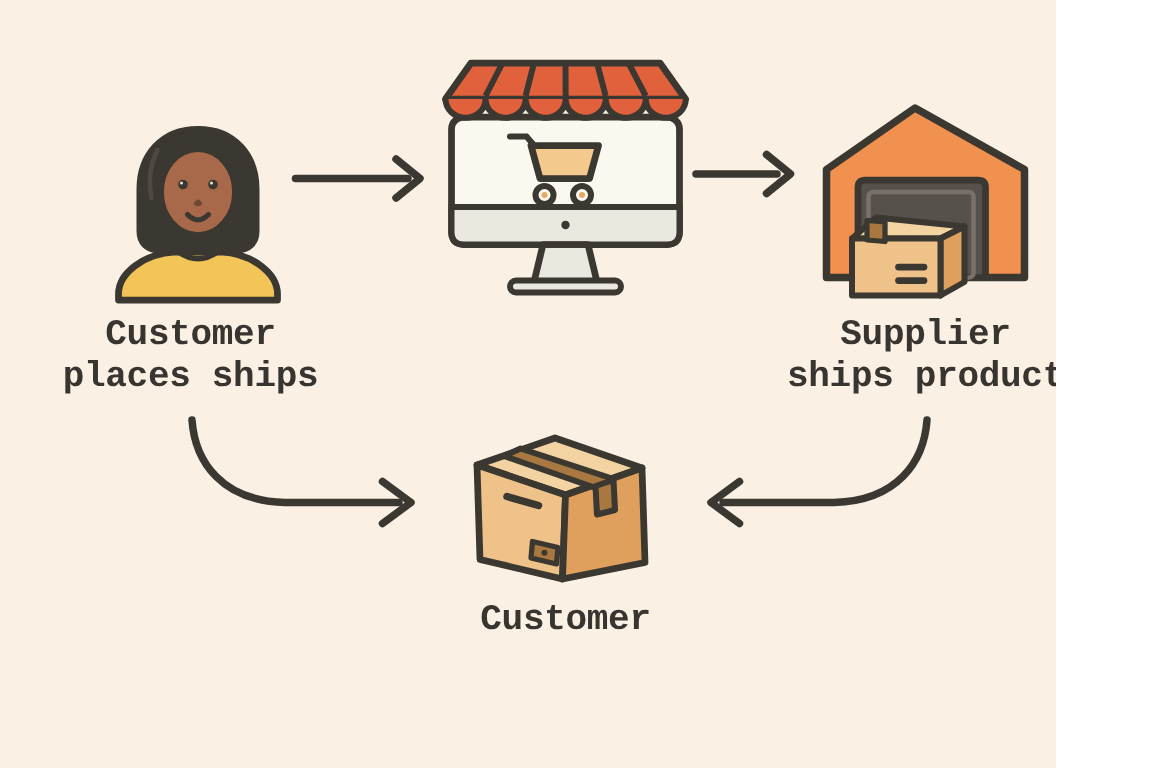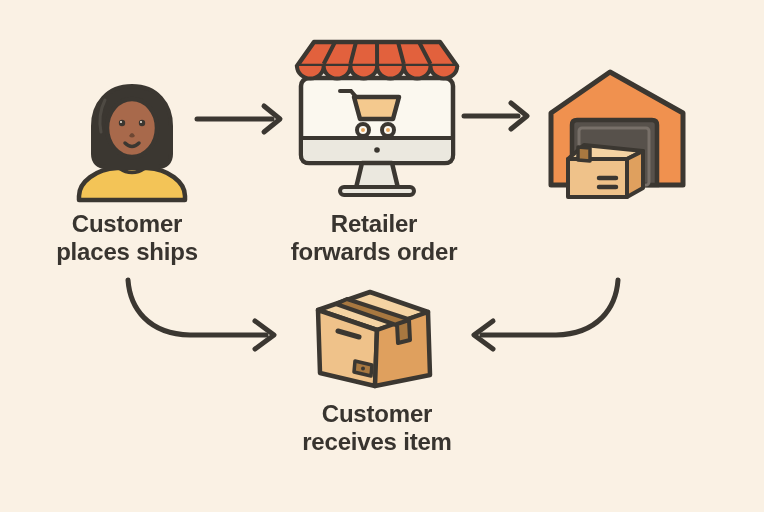--- a/index.html
+++ b/index.html
@@ -1,21 +1,21 @@
 <!DOCTYPE html>
 <html style="--background: #FAF1E4; --outline: #3B3731; --text: #38342F; --awning-red: #E2613D; --screen-white: #FBF8EF; --monitor-gray: #EBE8DF; --cart-orange: #F4C98E; --wheel-dot: #E8A860; --warehouse-orange: #F0914F; --door-gray: #57514B; --door-frame: #787069; --skin-brown: #A8694B; --hair-dark: #3B3731; --hair-shine: #57524B; --shirt-yellow: #F3C457; --nose-brown: #6D4733; --box-front: #EFC28A; --box-side: #DFA05E; --box-top: #F4D3A3; --tape-brown: #A87840;"><head>
 <meta charset="utf-8">
 <style>
   html,body{margin:0;padding:0;}
   .canvas{
     position:relative;
-    width:764px;height:512px;
+    width:704px;height:512px;
     background:var(--background,#FAF1E4);
     overflow:hidden;
-    font-family:Liberation Sans, sans-serif;
+    font-family:Liberation Mono, monospace;
   }
   .icon-abs{position:absolute;}
   .label{
     position:absolute;
     text-align:center;
     font-weight:700;
     font-size:24px;
     line-height:28px;
     letter-spacing:-0.2px;
     color:var(--text,#38342F);
@@ -125,24 +125,23 @@
         <path d="M 493 321 L 474 335 L 493 349"></path>
       </g>
     </g>
   </svg>
 
   <div class="label" style="left:27px;top:210px;width:200px">
     <span class="line">Customer</span>
     <span class="line">places ships</span>
   </div>
 
-  <div class="label" style="left:274px;top:210px;width:200px">
-    <span class="line">Retailer</span>
-    <span class="line">forwards order</span>
+
+  <div class="label" style="left:517px;top:210px;width:200px">
+    <span class="line">Supplier</span>
+    <span class="line">ships product</span>
   </div>
-
 
   <div class="label" style="left:277px;top:400px;width:200px">
     <span class="line">Customer</span>
-    <span class="line">receives item</span>
   </div>
 
 </div>
 
 </body></html>

